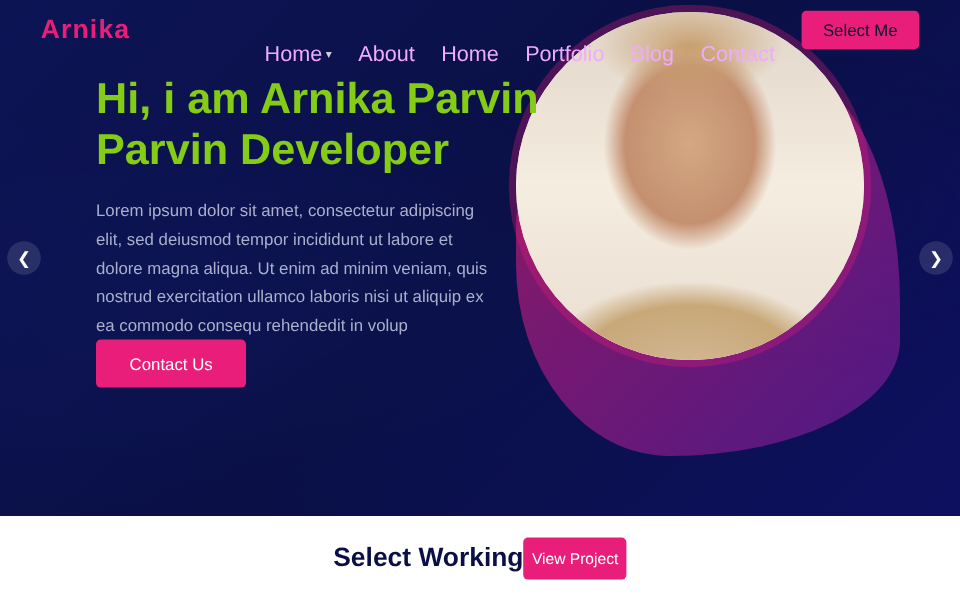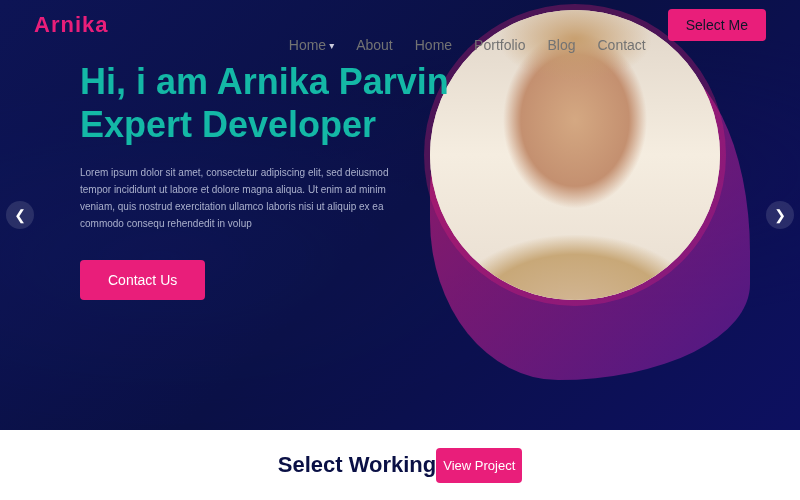--- a/index.html
+++ b/index.html
@@ -32,22 +32,22 @@
     .logo span {
       color: #e91e7a;
     }
     .nav-links {
       margin-left: auto;
       display: flex;
       align-items: center;
       gap: 22px;
     }
     .nav-link {
-      color: #737373;
-      font-size: 14px;
+      color: #f0abfc;
+      font-size: 18px;
       cursor: pointer;
       text-decoration: none;
       margin-top: 40px;
     }
     .nav-link.home-link {
       display: flex;
       align-items: center;
       gap: 3px;
     }
     .nav-link.home-link::after {
@@ -116,27 +116,26 @@
       top: 60px;
       left: 80px;
       max-width: 380px;
       z-index: 5;
     }
     .hero-title {
       font-size: 36px;
       font-weight: 700;
       line-height: 1.2;
       margin-bottom: 18px;
-      color: #14b8a6;
+      color: #84cc16;
     }
     .hero-desc {
-      font-size: 10px;
+      font-size: 14px;
       line-height: 1.7;
       color: #aab0cc;
-      margin-bottom: 28px;
       max-width: 340px;
     }
     .contact-btn {
       background: #e91e7a;
       color: #fff;
       border: none;
       padding: 12px 28px;
       border-radius: 4px;
       font-size: 14px;
       cursor: pointer;
@@ -238,21 +237,21 @@
   <div class="hero-bg"></div>
   <div class="hero-bg-deco"></div>
 
   <div class="arrow-left">
     <span>❮</span>
   </div>
 
   <div class="hero-content">
     <h1 class="hero-title">
       <span>Hi, i am Arnika Parvin</span><br>
-      <span>Expert Developer</span>
+      <span>Parvin Developer</span>
     </h1>
     <p class="hero-desc">Lorem ipsum dolor sit amet, consectetur adipiscing elit, sed deiusmod tempor incididunt ut labore et dolore magna aliqua. Ut enim ad minim veniam, quis nostrud exercitation ullamco laboris nisi ut aliquip ex ea commodo consequ rehendedit in volup</p>
     <button class="contact-btn">Contact Us</button>
   </div>
 
   <div class="profile-blob"></div>
 
   <div class="profile-circle">
     <div class="profile-circle-inner"></div>
   </div>

